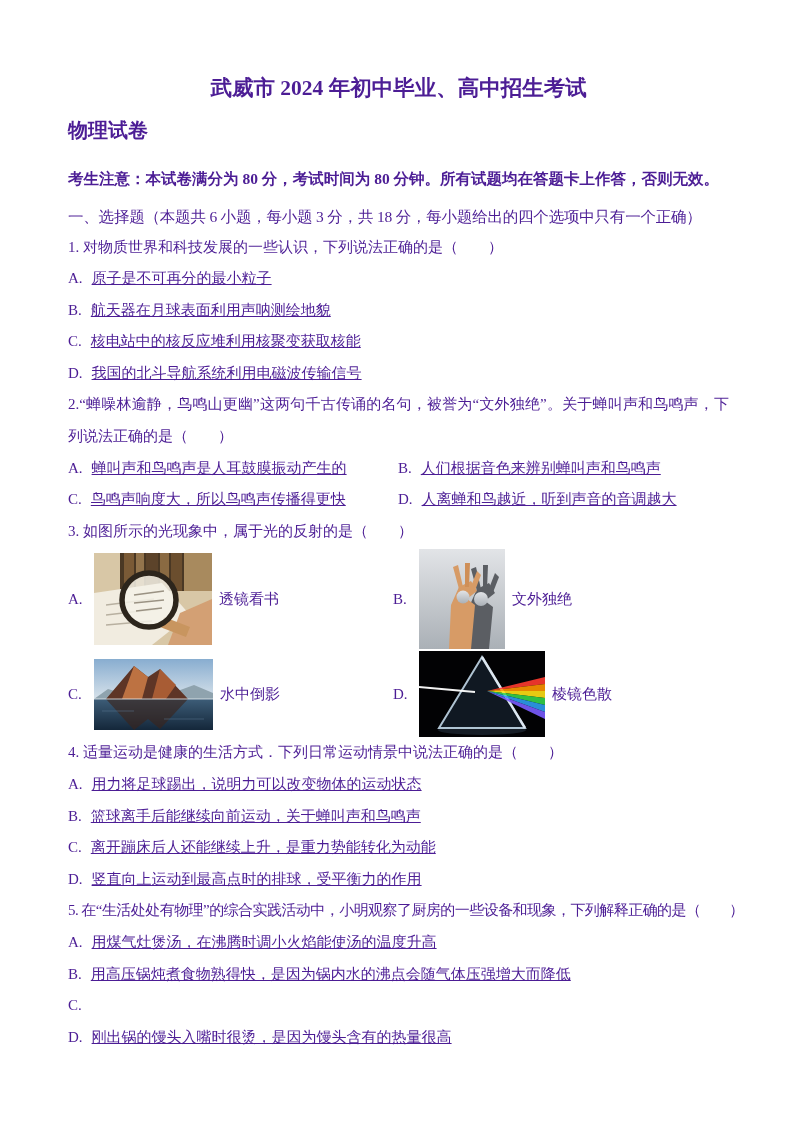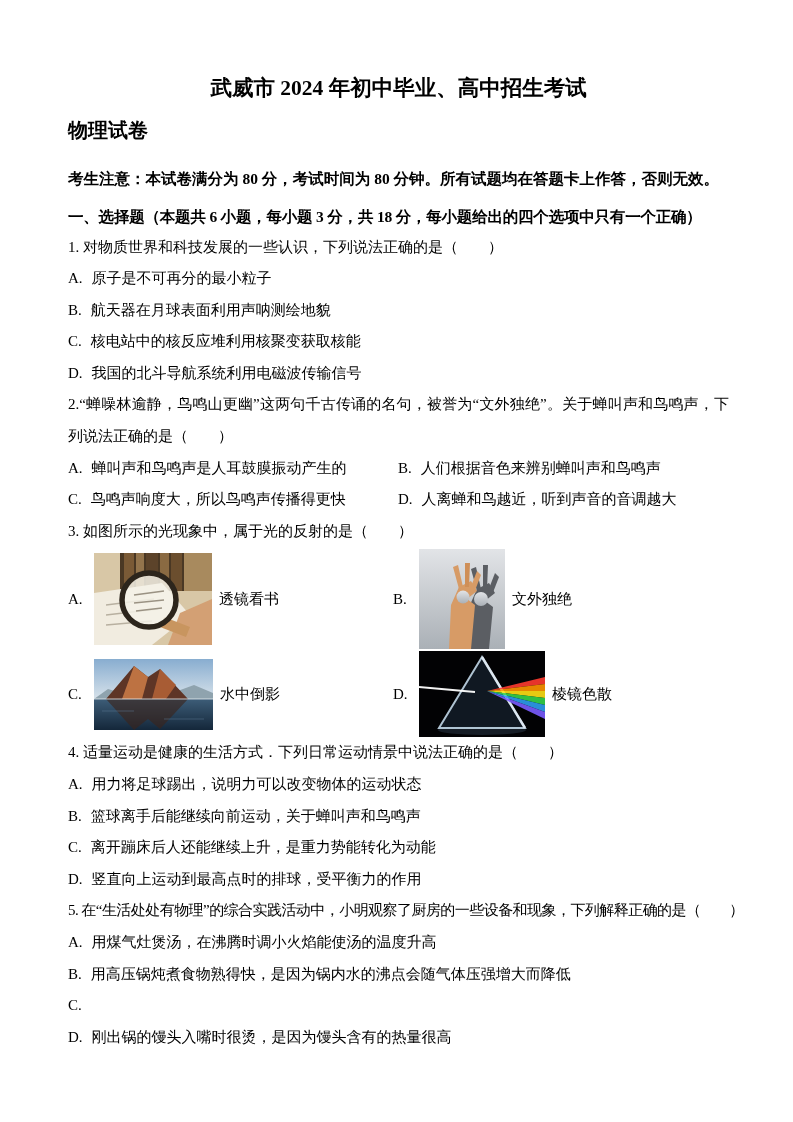--- a/index.html
+++ b/index.html
@@ -1,21 +1,21 @@
 <!DOCTYPE html>
 <html><head>
 <meta charset="utf-8">
 <style>
   html,body{margin:0;padding:0;background:#888;}
   .page{
     position:relative;
     width:793px;height:1122px;
     margin:0 auto;
     background:#ffffff;
-    color:#000000;
+    color:#4c1d95;
     font-family:"Liberation Serif","DejaVu Serif",serif;
     overflow:hidden;
   }
   .content{padding:0 64px 0 68px;}
   .title1{
     margin:74px 0 0;
     font-size:21.5px;line-height:28px;
     font-weight:bold;text-align:center;white-space:nowrap;
   }
   .title2{
@@ -24,28 +24,28 @@
     font-weight:bold;text-align:left;
   }
   .notice{
     margin:18px 0 0;
     font-size:15.5px;line-height:33.5px;
     font-weight:bold;text-align:justify;
   }
   .section-header{
     margin:5px 0 0;
     font-size:15.5px;line-height:31px;
-    font-weight:bold;white-space:nowrap;letter-spacing:-0.2px;
+    font-weight:normal;white-space:nowrap;letter-spacing:-0.2px;
   }
   .q{font-size:15px;line-height:31.6px;}
   .stem{margin:0;text-align:justify;}
   .stem.nowrap{white-space:nowrap;letter-spacing:-0.55px;}
   .line{display:flex;}
   .opt-label{flex:0 0 auto;margin-right:9px;}
-  .opt-text{flex:0 1 auto;}
+  .opt-text{flex:0 1 auto;text-decoration:underline;}
   .cols{display:flex;}
   .col-l{flex:0 0 330px;display:flex;}
   .col-r{flex:1 1 auto;display:flex;}
   .fig-row{display:flex;align-items:center;}
   .fig-row.r1{height:100px;margin-top:2px;}
   .fig-row.r2{height:86px;margin-top:2px;}
   .fig-cell-l{flex:0 0 325px;display:flex;align-items:center;}
   .fig-cell-r{flex:1 1 auto;display:flex;align-items:center;}
   .fig-letter{flex:0 0 26px;}
   .fig-img{display:block;margin-right:7px;flex:0 0 auto;}

